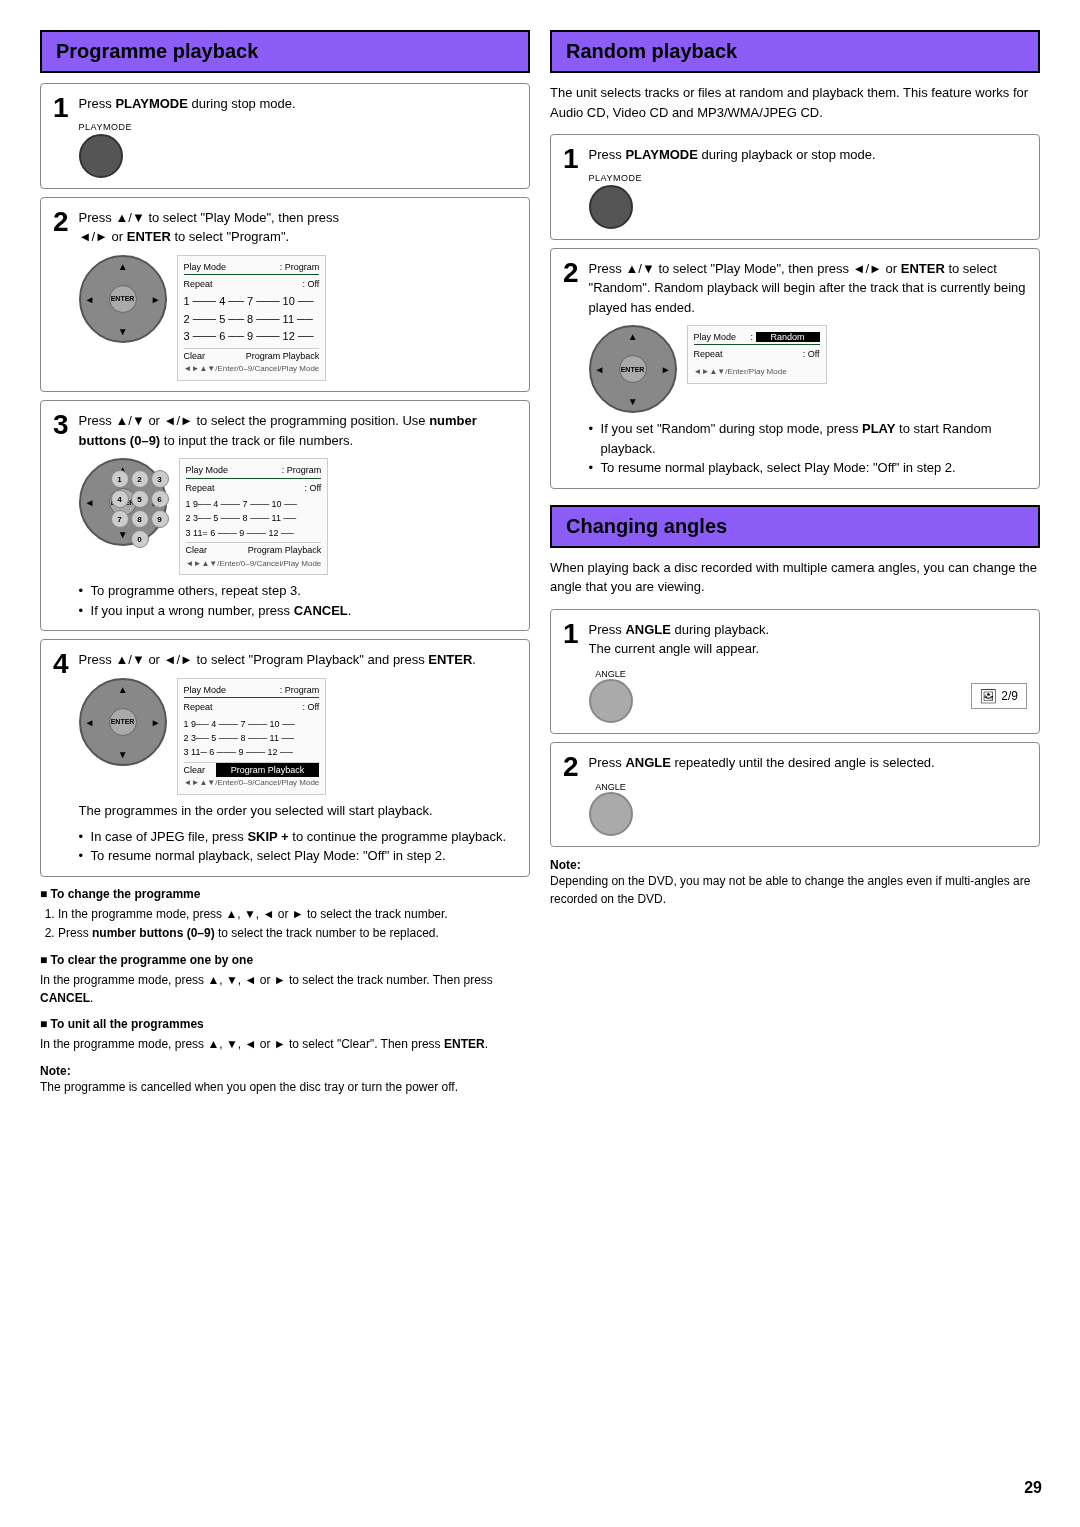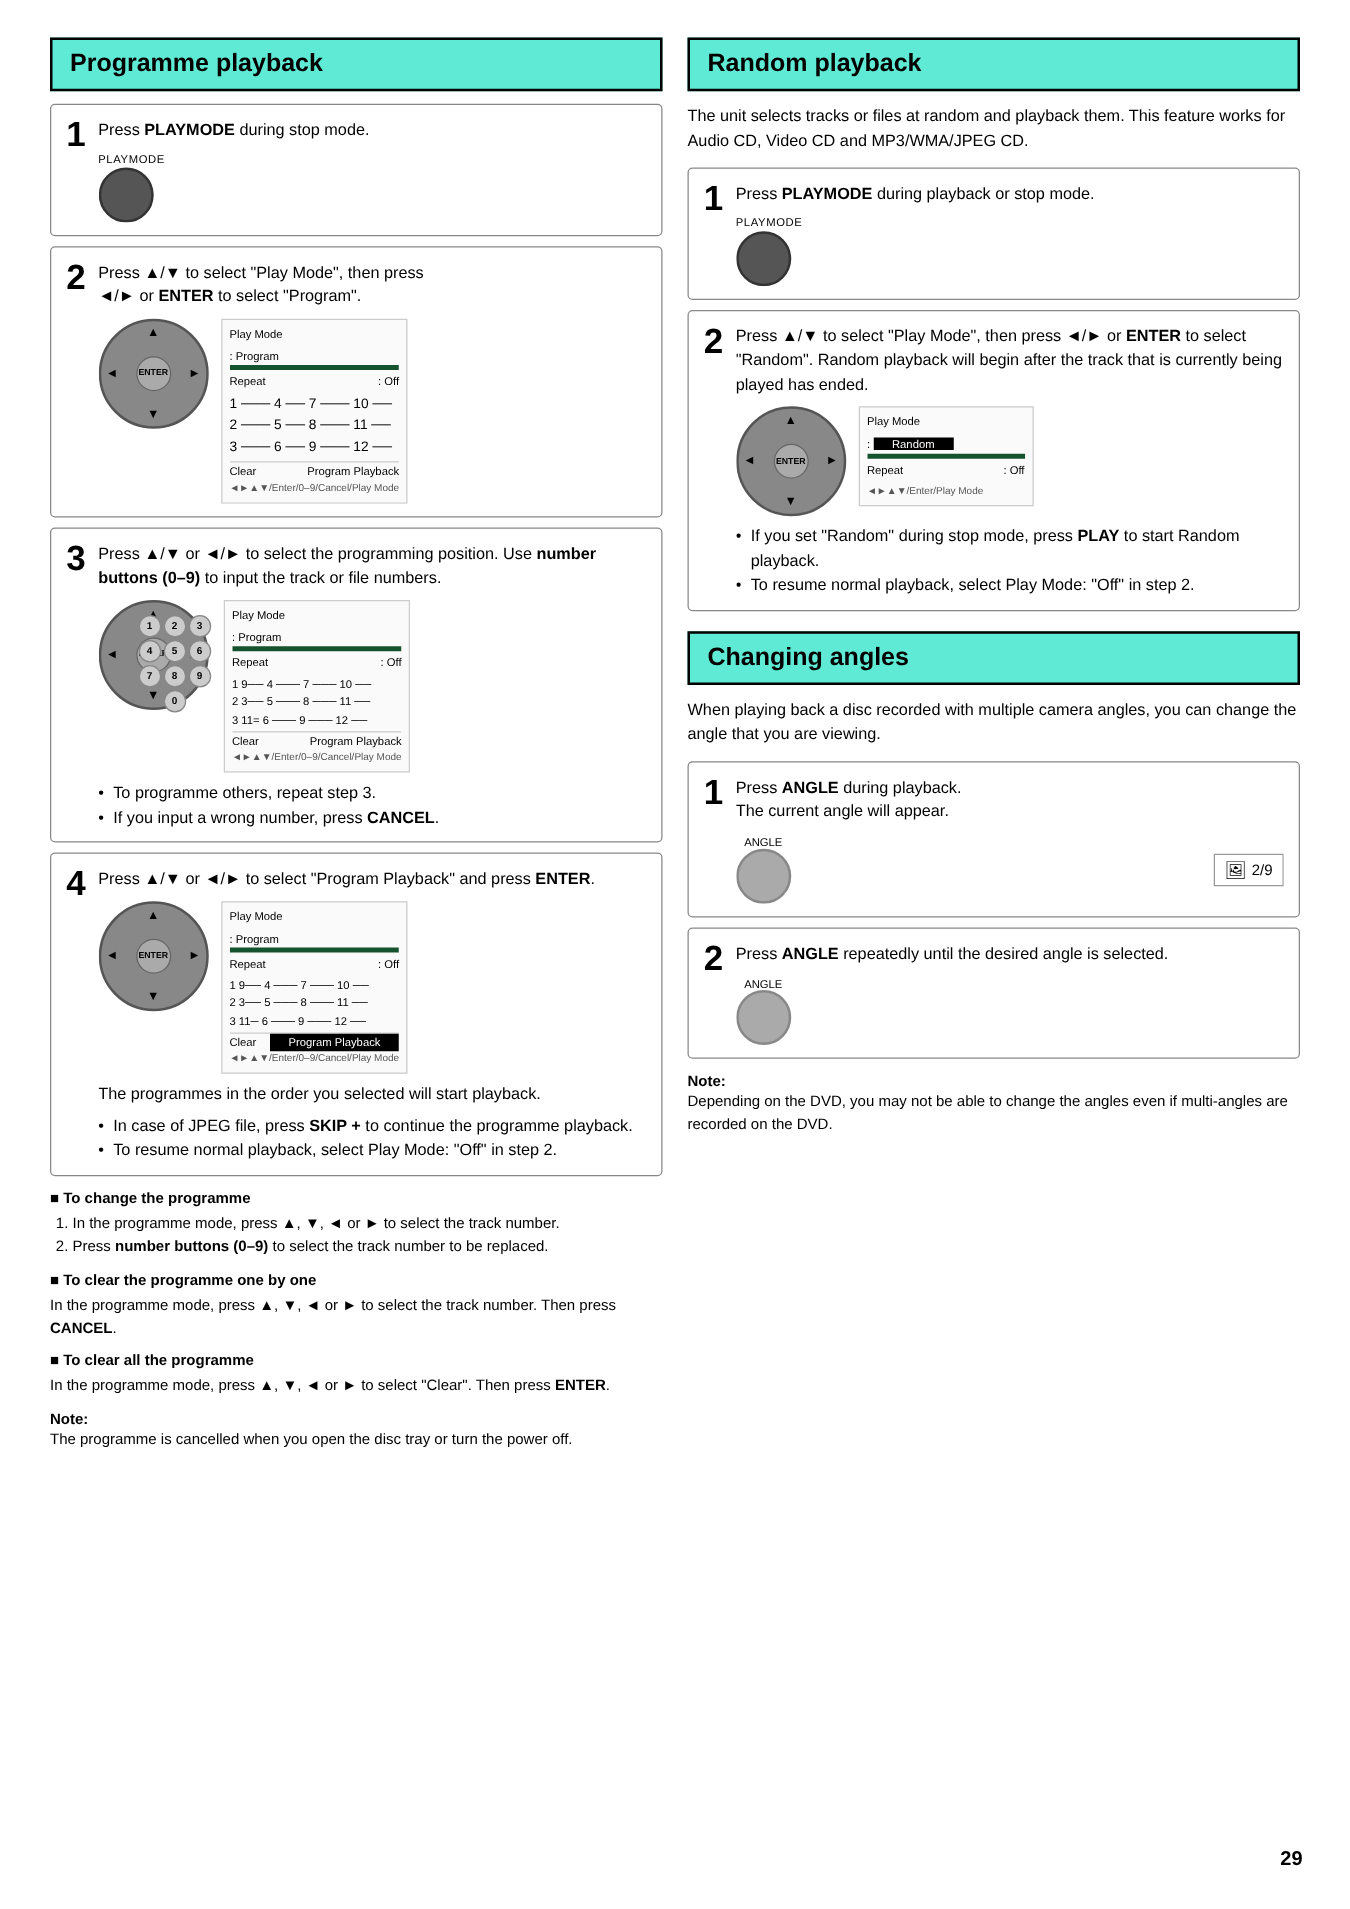--- a/index.html
+++ b/index.html
@@ -15,21 +15,21 @@
     .page-layout {
       display: grid;
       grid-template-columns: 1fr 1fr;
       gap: 20px;
     }
     .section-title {
       font-size: 20px;
       font-weight: bold;
       border: 2px solid #000;
       padding: 8px 14px;
-      background: #5eead4;
+      background: #8b5cf6;
       margin-bottom: 10px;
       display: inline-block;
       width: 100%;
     }
     .section-intro {
       font-size: 13px;
       margin-bottom: 12px;
       line-height: 1.5;
     }
     .step-box {
@@ -117,23 +117,22 @@
       min-width: 140px;
       line-height: 1.6;
       background: #fafafa;
     }
     .mini-table .row {
       display: flex;
       justify-content: space-between;
       gap: 4px;
     }
     .mini-table .header-row {
-      border-bottom: 4px solid #14532d;
+      border-bottom: 1px solid #14532d;
       margin-bottom: 2px;
-      flex-direction: column;
     }
     .highlight-box {
       background: #000;
       color: #fff;
       padding: 0 15px;
       font-size: 9px;
     }
     .bullet-list {
       margin-top: 6px;
       padding-left: 0;
@@ -393,21 +392,21 @@
       <ol style="padding-left:18px;font-size:12px;line-height:1.6;">
         <li>In the programme mode, press ▲, ▼, ◄ or ► to select the track number.</li>
         <li>Press <b>number buttons (0–9)</b> to select the track number to be replaced.</li>
       </ol>
     </div>
     <div class="sub-section">
       <div class="sub-section-title">To clear the programme one by one</div>
       <p class="sub-para">In the programme mode, press ▲, ▼, ◄ or ► to select the track number. Then press <b>CANCEL</b>.</p>
     </div>
     <div class="sub-section">
-      <div class="sub-section-title">To clear all the programme</div>
+      <div class="sub-section-title">To unit all the programmes</div>
       <p class="sub-para">In the programme mode, press ▲, ▼, ◄ or ► to select "Clear". Then press <b>ENTER</b>.</p>
     </div>
     <div class="sub-section">
       <span class="note-label">Note:</span><br>
       <span class="note-text">The programme is cancelled when you open the disc tray or turn the power off.</span>
     </div>
   </div>
 
   <div class="right-col">
     

